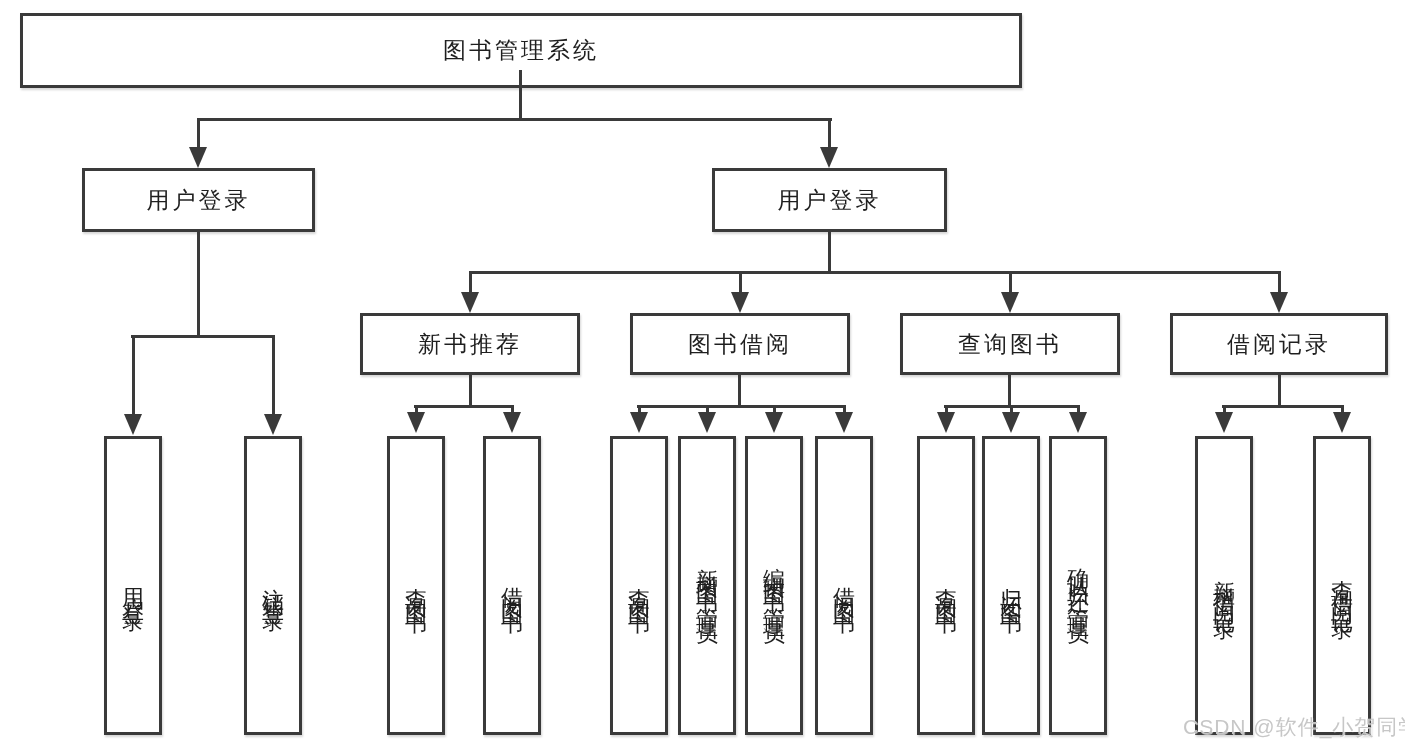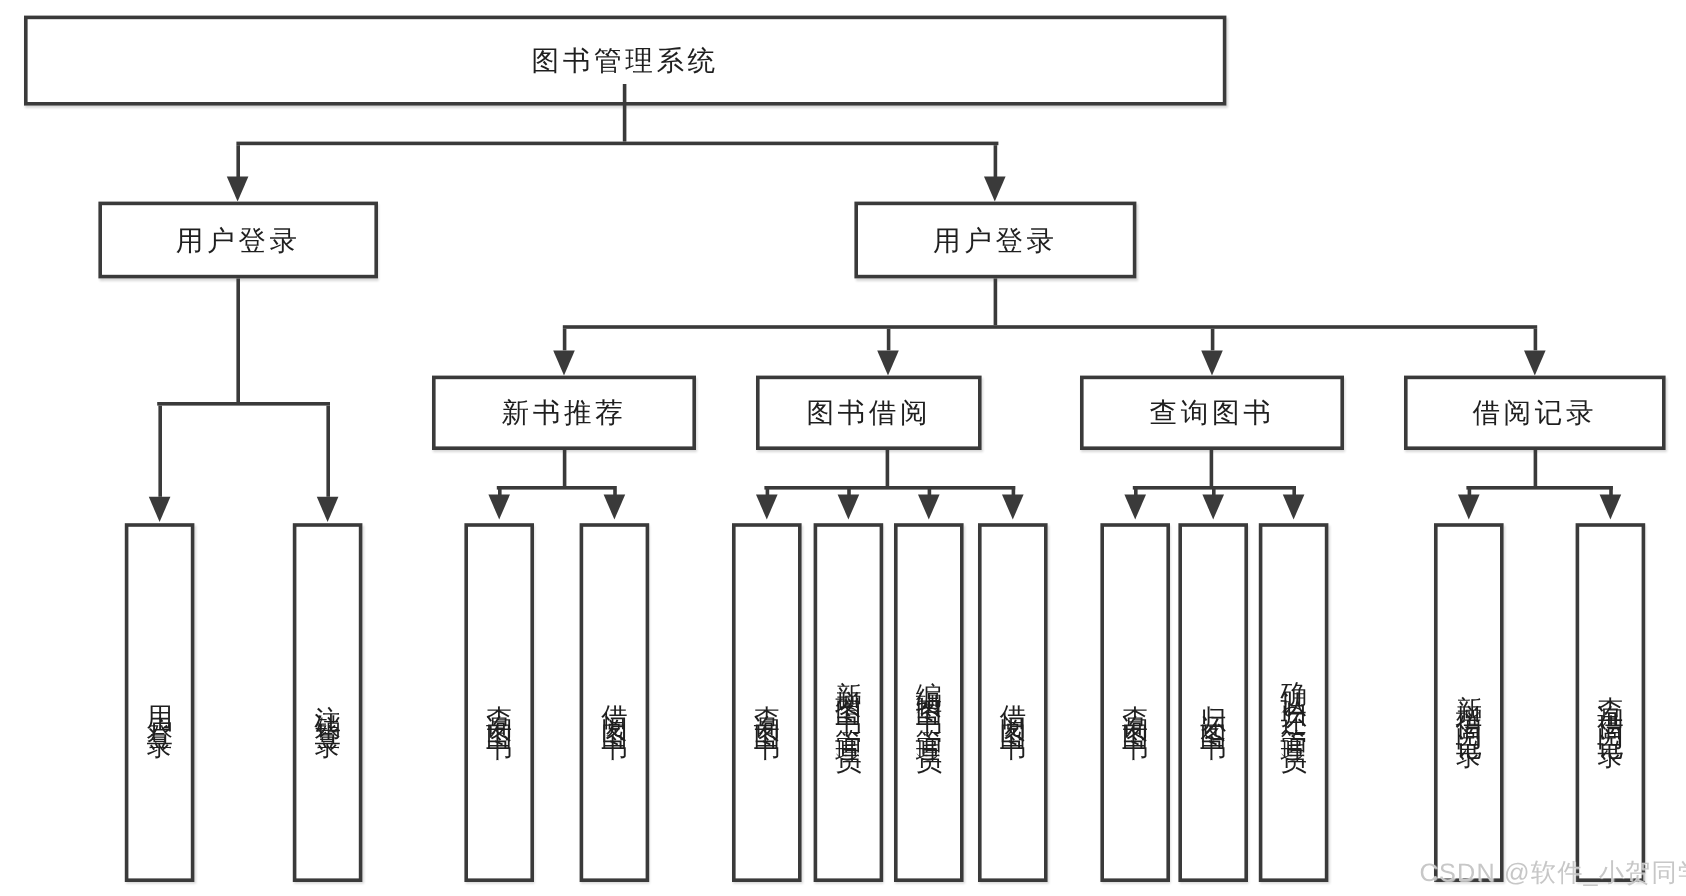--- a/index.html
+++ b/index.html
@@ -94,21 +94,21 @@
     <div class="ah" style="left:731px;top:292px;"></div>
     <div class="line" style="left:1009px;top:274px;width:3px;height:18px;"></div>
     <div class="ah" style="left:1001px;top:292px;"></div>
     <div class="line" style="left:1278px;top:274px;width:3px;height:18px;"></div>
     <div class="ah" style="left:1270px;top:292px;"></div>
   </div>
 
   <div class="box" style="left:360px;top:313px;width:220px;height:62px;">
     <span>新书推荐</span>
   </div>
-  <div class="box" style="left:630px;top:313px;width:188px;height:62px;">
+  <div class="box" style="left:630px;top:313px;width:220px;height:62px;">
     <span>图书借阅</span>
   </div>
   <div class="box" style="left:900px;top:313px;width:220px;height:62px;">
     <span>查询图书</span>
   </div>
   <div class="box" style="left:1170px;top:313px;width:218px;height:62px;">
     <span>借阅记录</span>
   </div>
 
   <div>

